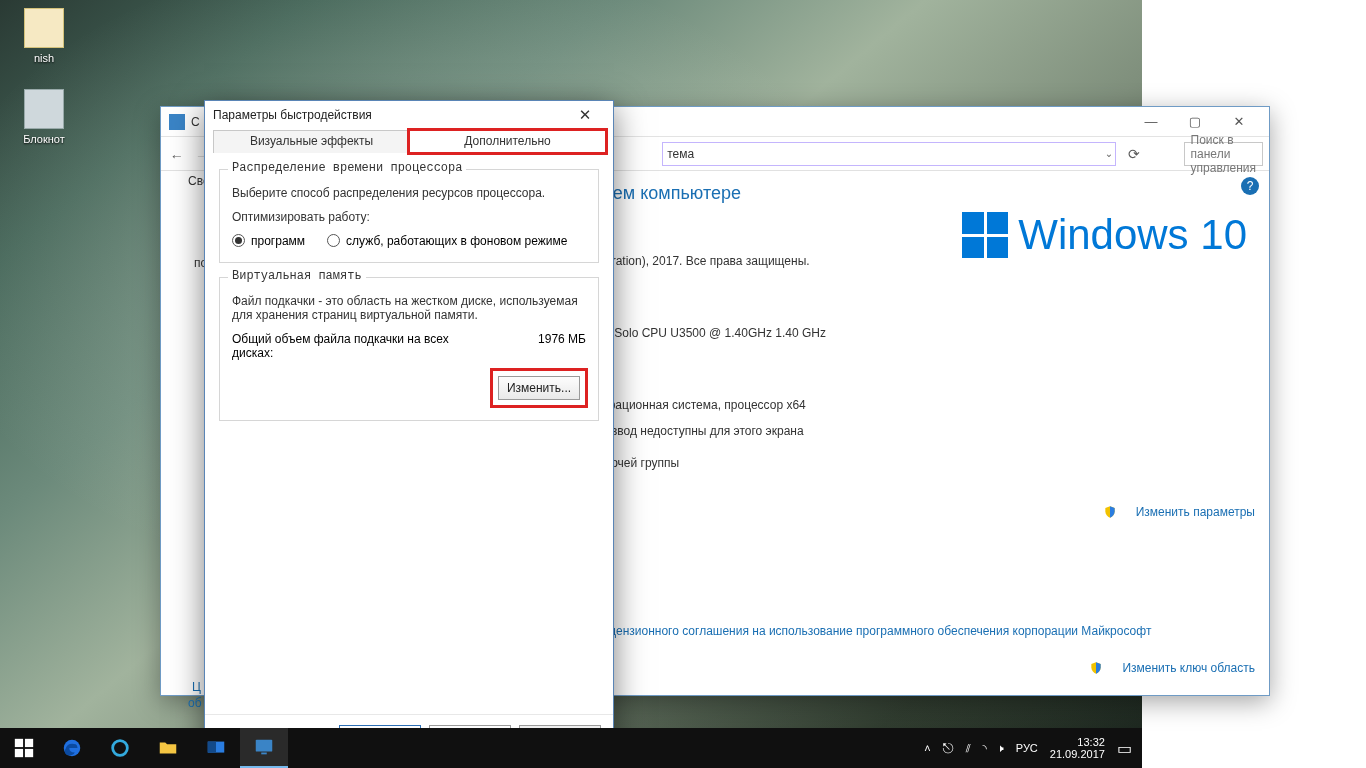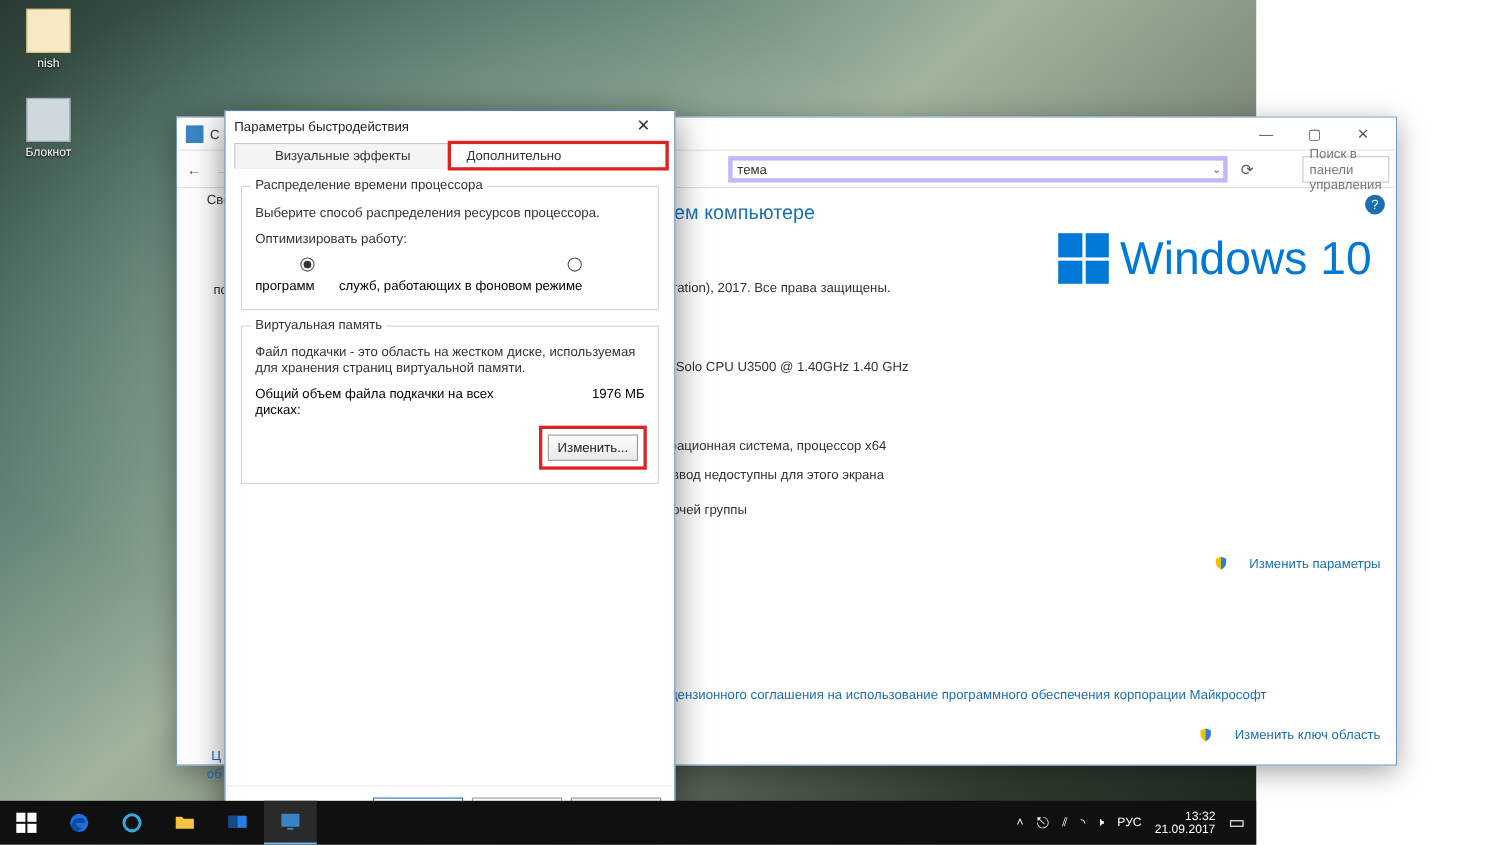--- a/index.html
+++ b/index.html
@@ -48,21 +48,21 @@
 .win-system .titlebar .title { font-size:12px; color:#333; margin-left:6px; }
 .win-system .win-controls { margin-left:auto; display:flex; }
 .win-system .win-controls div { width:44px; height:28px; display:flex; align-items:center; justify-content:center; color:#555; font-size:13px; }
 
 .sys-toolbar {
   height:34px; display:flex; align-items:center; gap:6px; padding:0 6px;
   border-bottom:1px solid #e1e1e1;
 }
 .nav-arrow { width:28px; height:28px; border:1px solid transparent; display:flex; align-items:center; justify-content:center; color:#5a5a5a; font-size:14px; }
 .addr {
-  flex:0 0 870px; height:24px; border:4px solid #c4b5fd; display:flex; align-items:center; font-size:12px; color:#333;
+  flex:0 0 870px; height:24px; border:1px solid #c4b5fd; display:flex; align-items:center; font-size:12px; color:#333;
   padding:0 4px; position:relative;
 }
 .addr .drop { position:absolute; right:2px; font-size:10px; color:#666; }
 .search { margin-left:34px; flex:1; height:24px; border:1px solid #c8c8c8; font-size:12px; color:#777; padding:0 6px; display:flex; align-items:center; }
 
 .sys-body { flex:1; display:flex; position:relative; }
 .sys-main { flex:1; padding:12px 14px 8px 14px; position:relative; font-size:12px; color:#333; }
 .sys-main h2 { color:#1a6fb3; font-weight:400; font-size:18px; margin-bottom:10px; }
 .sys-rows .row { display:flex; padding:6px 0; }
 .sys-rows .val { flex:1; color:#333; }
@@ -83,24 +83,24 @@
   display:flex; flex-direction:column; font-size:12px;
 }
 .dlg .dlg-title { height:28px; display:flex; align-items:center; padding:0 8px; }
 .dlg .dlg-title .t { color:#222; }
 .dlg .dlg-title .x { margin-left:auto; width:40px; height:26px; text-align:center; color:#333; font-size:15px; line-height:26px; }
 .dlg .tabrow { display:flex; height:24px; margin:0 8px; border-bottom:1px solid #c8c8c8; position:relative; }
 .dlg .tab { padding:3px 14px 0; border:1px solid #c8c8c8; border-bottom:none; background:#f4f4f4; font-size:12px; color:#333; position:relative; top:1px; margin-right:-1px; }
 .dlg .tab.active { background:#fff; }
 .dlg .body { padding:16px 14px 8px; flex:1; }
 .fieldset { border:1px solid #d6d6d6; margin-bottom:14px; padding:10px 12px 14px; position:relative; }
-.fieldset .legend { position:absolute; top:-9px; left:8px; background:#fff; padding:0 4px; color:#333; }
+.fieldset .legend { position:absolute; top:-9px; left:8px; background:#fff; padding:0 4px; color:#333;font-family:Liberation Mono, monospace; }
 .fieldset p { margin:6px 0 10px; color:#333; }
 .radios { display:flex; gap:22px; align-items:center; margin-top:4px; }
-.radios label { display:flex; align-items:flex-end; gap:6px;flex-direction:column; }
+.radios label { display:flex; align-items:flex-start; gap:6px; }
 .rad { width:13px; height:13px; border:1px solid #555; border-radius:50%; display:inline-flex; align-items:center; justify-content:center; }
 .rad.sel::after { content:""; width:7px; height:7px; background:#333; border-radius:50%; }
 .vmem-row { display:flex; justify-content:space-between; margin-top:8px; }
 .btn { min-width:82px; height:24px; border:1px solid #9a9a9a; background:linear-gradient(#fdfdfd,#e9e9e9); font-size:12px; color:#222; }
 .btn.primary { border-color:#2d6fb5; }
 .btn[disabled] { color:#9a9a9a; background:#efefef; }
 .dlg .footer { display:flex; justify-content:flex-end; gap:8px; padding:10px 12px; border-top:1px solid #e8e8e8; }
 .changebtn-wrap { display:flex; justify-content:flex-end; margin-top:10px; }
 .hl { outline:3px solid #d22; outline-offset:-1px; }
 
@@ -228,21 +228,21 @@
     <div class="dlg-title">
       <span class="t">Параметры быстродействия</span>
       <div class="x">✕</div>
     </div>
 
 
     <div class="tabrow">
       <div class="tab" style="flex:1; text-align:center;">
         <span>Визуальные эффекты</span>
       </div>
-      <div class="tab active hl" style="flex:1; text-align:left;">
+      <div class="tab active hl" style="flex:1; text-align:center;">
         <span>Дополнительно</span>
       </div>
     </div>
 
     <div class="body">
 
       <div class="fieldset">
         <div class="legend">Распределение времени процессора</div>
         <p>Выберите способ распределения ресурсов процессора.</p>
         <p>Оптимизировать работу:</p>

